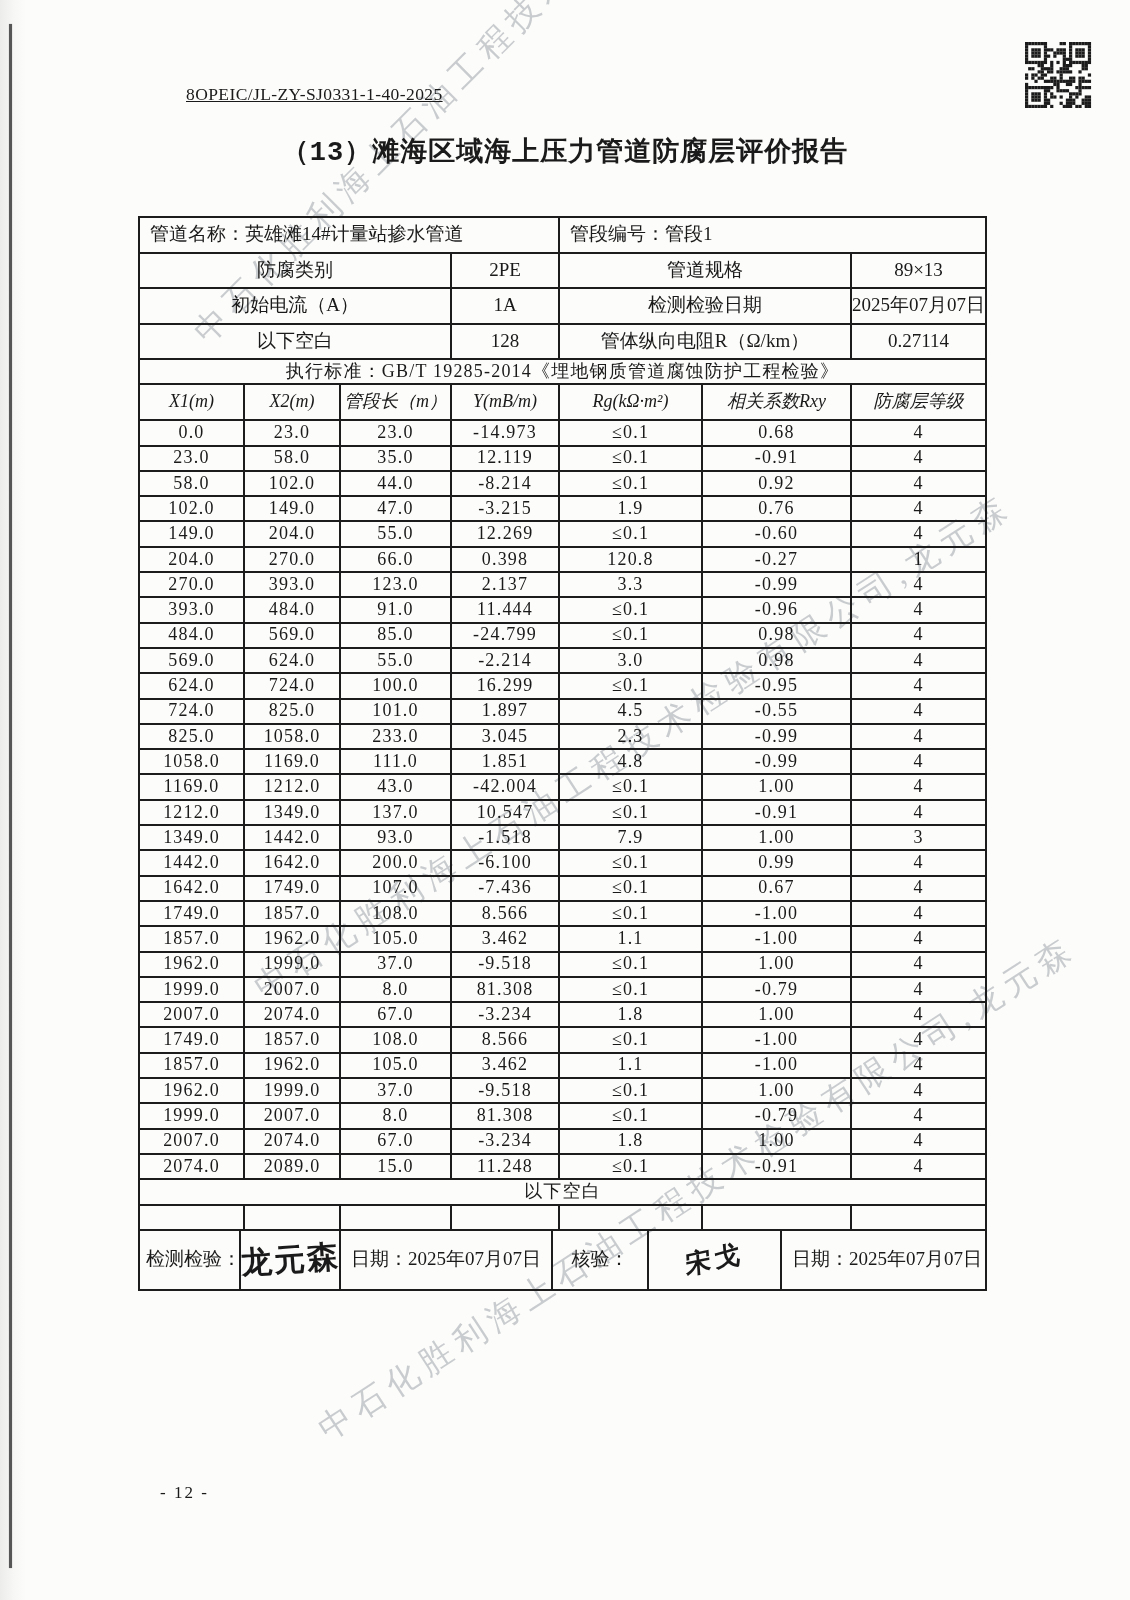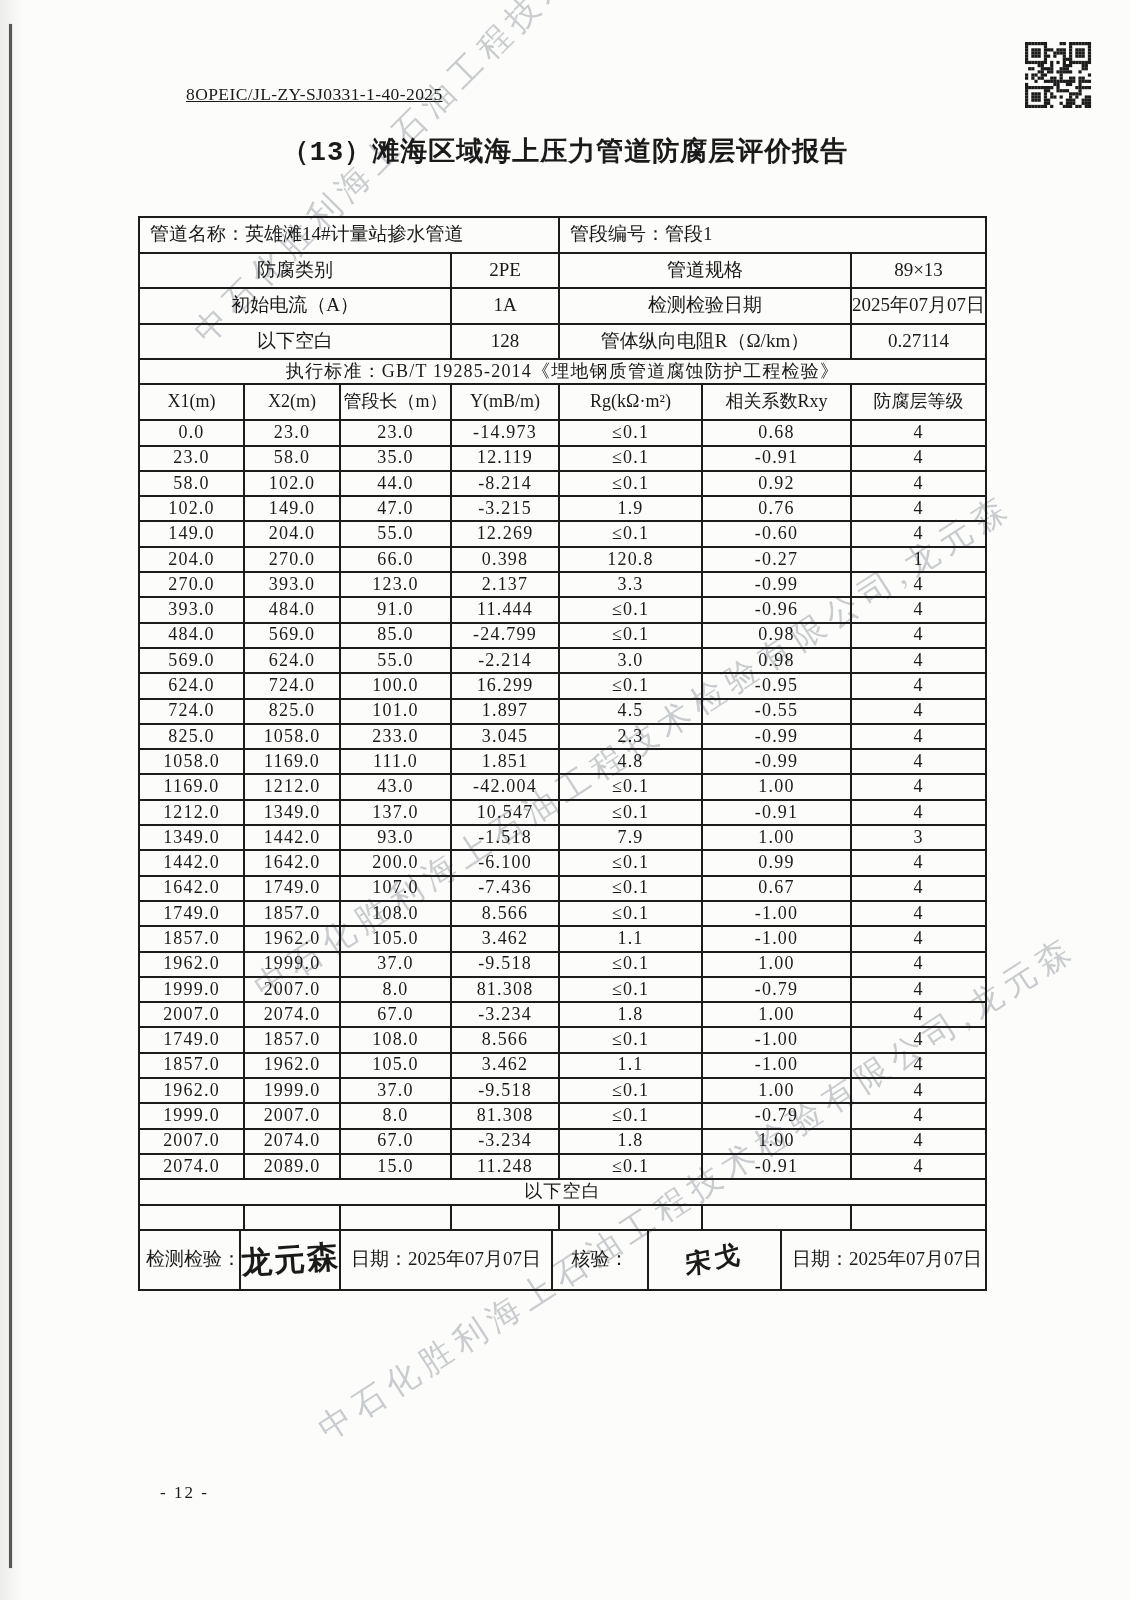--- a/index.html
+++ b/index.html
@@ -47,21 +47,21 @@
   table{border-collapse:collapse;table-layout:fixed;width:847px;}
   td,th{
     border:2px solid #1c1c1c;
     padding:0;vertical-align:middle;text-align:center;
     font-weight:normal;white-space:nowrap;overflow:visible;
     line-height:1.1;
   }
   .info-table td{height:33.5px;font-size:19px;}
   .al{text-align:left;padding-left:10px;margin-top:12px;}
   .std-row td{height:33px;font-size:19px;letter-spacing:0.5px;}
-  .head-row th{height:34px;font-size:18px;}
+  .head-row th{height:34px;font-size:18px;font-style:italic;}
   .main-table tbody td{height:23.3px;font-size:18px;letter-spacing:1.2px;}
   .note-row td{height:29px;font-size:19px;letter-spacing:2px;}
   .empty-row td{height:30px;}
   .sign-table td{height:58px;font-size:19px;}
   .sig{display:inline-block;font-weight:bold;}
   .sig1{font-size:31px;transform:rotate(-4deg);letter-spacing:2px;}
   .sig2{font-size:26px;transform:rotate(-12deg) skewX(-8deg);letter-spacing:4px;}
   .page-num{
     position:absolute;left:160px;top:1483px;width:850px;
     font-size:17px;letter-spacing:2px;z-index:2;

